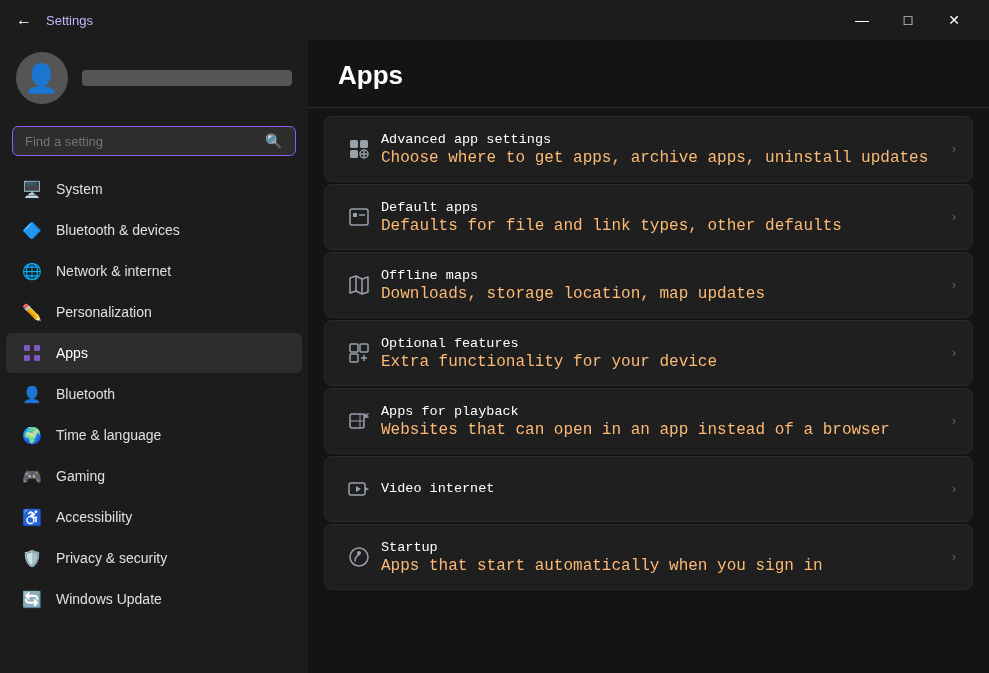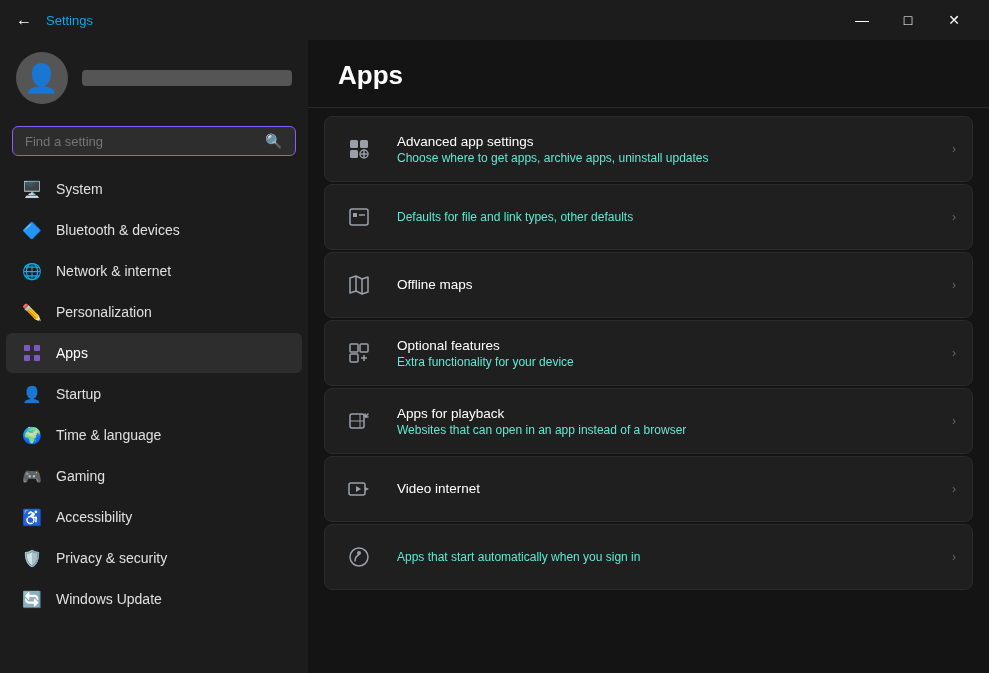--- a/index.html
+++ b/index.html
@@ -22,21 +22,21 @@
       height: 40px;
       flex-shrink: 0;
     }
     .title-bar-left {
       display: flex;
       align-items: center;
       gap: 10px;
     }
     .title-bar-title {
       font-size: 13px;
-      color: #0ea5e9;
+      color: #c4b5fd;
     }
     .title-bar-controls {
       display: flex;
       gap: 0;
     }
     .title-bar-btn {
       width: 46px;
       height: 32px;
       background: transparent;
       border: none;
@@ -169,22 +169,23 @@
       padding: 14px 16px;
       border-radius: 8px;
       cursor: pointer;
       margin-bottom: 2px;
       background: #1f1f1f;
       border: 1px solid #2a2a2a;
     }
     .settings-item-left {
       display: flex;
       align-items: center;
-      gap: 20px;
+      gap: 4px;
       flex: 1;
+      font-family: Liberation Mono, monospace;
     }
     .settings-item-icon {
       width: 36px;
       height: 36px;
       display: flex;
       align-items: center;
       justify-content: center;
       font-size: 20px;
       color: #9aa0aa;
       flex-shrink: 0;
@@ -193,22 +194,22 @@
       display: flex;
       flex-direction: column;
     }
     .settings-item-title {
       font-size: 13.5px;
       font-weight: 400;
       color: #ffffff;
       margin-bottom: 2px;
     }
     .settings-item-desc {
-      font-size: 12px;
-      color: #5eead4;
+      font-size: 16px;
+      color: #fdba74;
     }
     .chevron {
       color: #666;
       font-size: 12px;
     }
     .red-arrow {
       position: absolute;
       right: 60px;
       top: 50%;
       transform: translateY(-50%);
@@ -274,21 +275,21 @@
             <rect x="1" y="1" width="6" height="6" rx="1" fill="#7e57c2"></rect>
             <rect x="11" y="1" width="6" height="6" rx="1" fill="#7e57c2"></rect>
             <rect x="1" y="11" width="6" height="6" rx="1" fill="#7e57c2"></rect>
             <rect x="11" y="11" width="6" height="6" rx="1" fill="#7e57c2"></rect>
           </svg>
         </span>
         <span class="nav-label">Apps</span>
       </div>
       <div class="nav-item">
         <span class="nav-icon" style="color:#66bb6a;">👤</span>
-        <span class="nav-label">Startup</span>
+        <span class="nav-label">Bluetooth</span>
       </div>
       <div class="nav-item">
         <span class="nav-icon" style="color:#26c6da;">🌍</span>
         <span class="nav-label">Time &amp; language</span>
       </div>
       <div class="nav-item">
         <span class="nav-icon" style="color:#78909c;">🎮</span>
         <span class="nav-label">Gaming</span>
       </div>
       <div class="nav-item">
@@ -334,37 +335,39 @@
       <div class="settings-item">
         <div class="settings-item-left">
           <div class="settings-item-icon">
             <svg width="22" height="22" viewBox="0 0 22 22" fill="none">
               <rect x="2" y="3" width="18" height="16" rx="2" fill="none" stroke="#9aa0aa" stroke-width="1.5"></rect>
               <rect x="5" y="7" width="4" height="4" rx="0.5" fill="#9aa0aa"></rect>
               <line x1="11" y1="9" x2="17" y2="9" stroke="#9aa0aa" stroke-width="1.5"></line>
             </svg>
           </div>
           <div class="settings-item-text">
+            <span class="settings-item-title">Default apps</span>
             <span class="settings-item-desc">Defaults for file and link types, other defaults</span>
           </div>
         </div>
         <span class="chevron">›</span>
       </div>
 
       <div class="settings-item">
         <div class="settings-item-left">
           <div class="settings-item-icon">
             <svg width="22" height="22" viewBox="0 0 22 22" fill="none">
               <polygon points="2,4 8,2 14,5 20,3 20,18 14,20 8,17 2,19" fill="none" stroke="#9aa0aa" stroke-width="1.5" stroke-linejoin="round"></polygon>
               <line x1="8" y1="2" x2="8" y2="17" stroke="#9aa0aa" stroke-width="1.5"></line>
               <line x1="14" y1="5" x2="14" y2="20" stroke="#9aa0aa" stroke-width="1.5"></line>
             </svg>
           </div>
           <div class="settings-item-text">
             <span class="settings-item-title">Offline maps</span>
+            <span class="settings-item-desc">Downloads, storage location, map updates</span>
           </div>
         </div>
         <span class="chevron">›</span>
       </div>
 
       <div class="settings-item">
         <div class="settings-item-left">
           <div class="settings-item-icon">
             <svg width="22" height="22" viewBox="0 0 22 22" fill="none">
               <rect x="2" y="2" width="8" height="8" rx="1" fill="none" stroke="#9aa0aa" stroke-width="1.5"></rect>
@@ -418,20 +421,21 @@
       <div class="settings-item" style="position:relative;">
         <div class="settings-item-left">
           <div class="settings-item-icon">
             <svg width="22" height="22" viewBox="0 0 22 22" fill="none">
               <circle cx="11" cy="11" r="9" fill="none" stroke="#9aa0aa" stroke-width="1.5"></circle>
               <path d="M7 15c0-2.8 1.5-5 4-6.5" stroke="#9aa0aa" stroke-width="1.5" stroke-linecap="round"></path>
               <circle cx="11" cy="7" r="2" fill="#9aa0aa"></circle>
             </svg>
           </div>
           <div class="settings-item-text">
+            <span class="settings-item-title">Startup</span>
             <span class="settings-item-desc">Apps that start automatically when you sign in</span>
           </div>
         </div>
 
         <div class="red-arrow" style="position:absolute;left:-50px;top:50%;transform:translateY(-50%);color:#cc2222;font-size:32px;">➜</div>
         <span class="chevron">›</span>
       </div>
 
     </div>
   </div>

